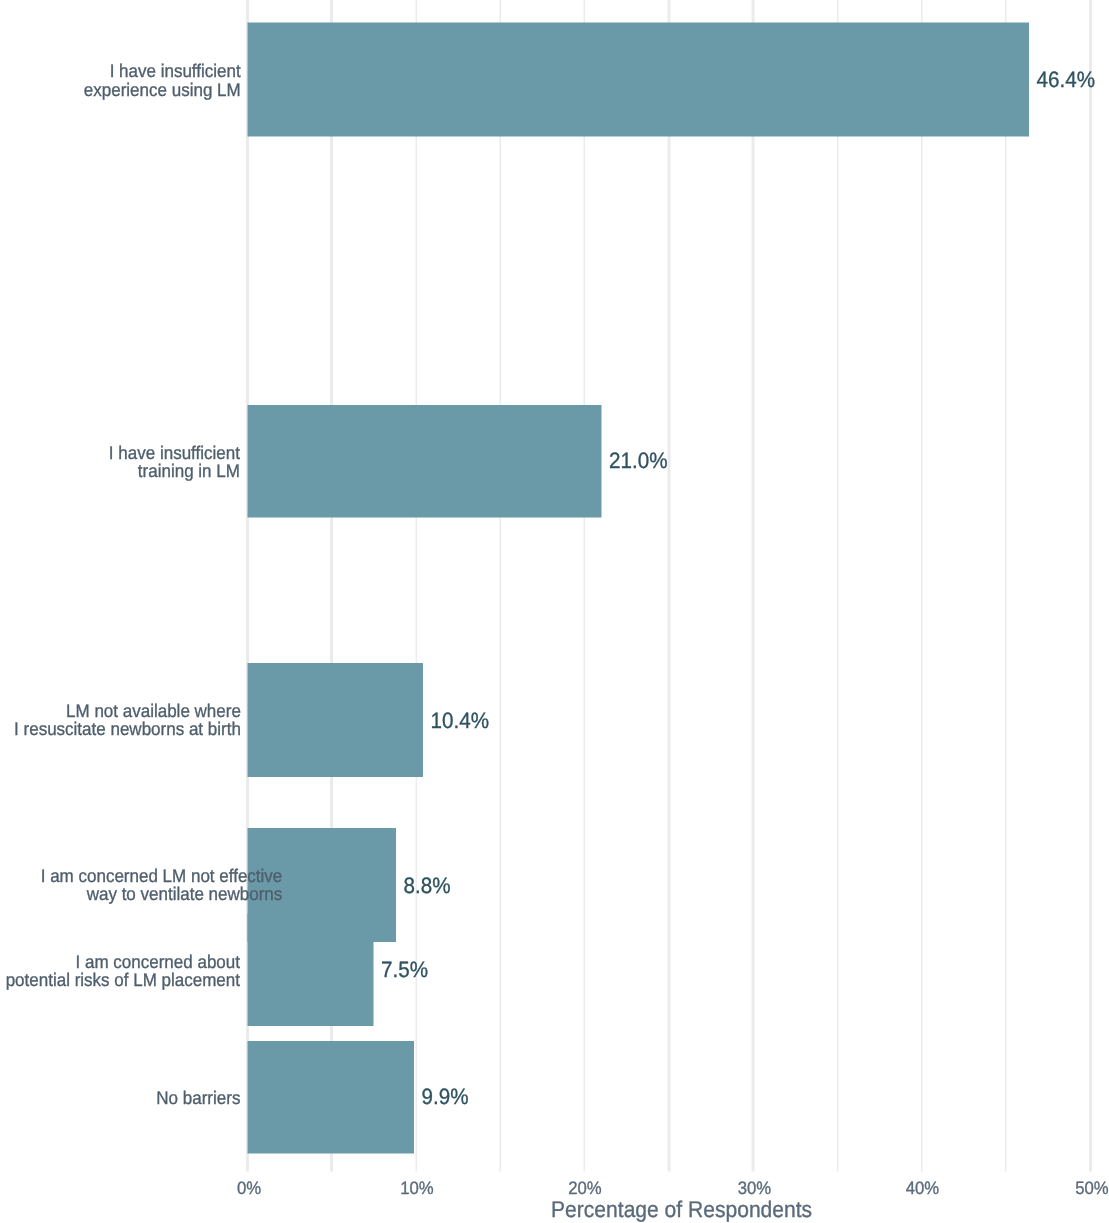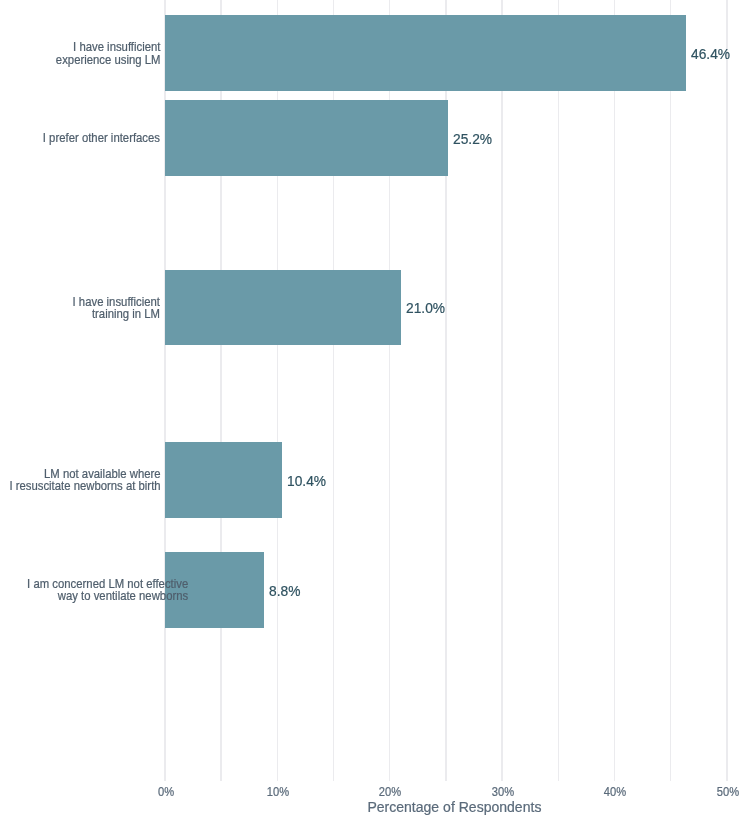--- a/index.html
+++ b/index.html
@@ -54,27 +54,20 @@
 
     <div class="bar-row" style="top: 15.3px; height: 75.6px;">
       <div class="bar" style="left: 164.9px; width: 521.536px; background: rgb(106, 154, 168);"></div>
       <div class="cat-label" style="right: 578.6px; top: 26.15px; color: rgb(79, 94, 108);">
         <div>I have insufficient</div>
         <div>experience using LM</div>
       </div>
       <div class="val-label" style="left: 691.436px; top: 30.6px; color: rgb(47, 82, 96);">46.4%</div>
     </div>
 
-    <div class="bar-row" style="top: 100.09px; height: 75.6px;">
-      <div class="bar" style="left: 164.9px; width: 283.248px; background: rgb(106, 154, 168);"></div>
-      <div class="cat-label" style="right: 578.6px; top: 32.225px; color: rgb(79, 94, 108);">
-        <div>I prefer other interfaces</div>
-      </div>
-      <div class="val-label" style="left: 453.148px; top: 30.6px; color: rgb(47, 82, 96);">25.2%</div>
-    </div>
 
 
     <div class="bar-row" style="top: 269.67px; height: 75.6px;">
       <div class="bar" style="left: 164.9px; width: 236.04px; background: rgb(106, 154, 168);"></div>
       <div class="cat-label" style="right: 578.6px; top: 26.15px; color: rgb(79, 94, 108);">
         <div>I have insufficient</div>
         <div>training in LM</div>
       </div>
       <div class="val-label" style="left: 405.94px; top: 30.6px; color: rgb(47, 82, 96);">21.0%</div>
     </div>
@@ -91,21 +84,36 @@
 
     <div class="bar-row" style="top: 552px; height: 75.6px; padding-left: 28px;">
       <div class="bar" style="left: 164.9px; width: 98.912px; background: rgb(106, 154, 168);"></div>
       <div class="cat-label" style="right: 578.6px; top: 26.15px; color: rgb(79, 94, 108);">
         <div>I am concerned LM not effective</div>
         <div>way to ventilate newborns</div>
       </div>
       <div class="val-label" style="left: 268.812px; top: 30.6px; color: rgb(47, 82, 96);">8.8%</div>
     </div>
 
+    <div class="bar-row" style="top: 608.83px; height: 75.6px;">
+      <div class="bar" style="left: 164.9px; width: 84.3px; background: rgb(106, 154, 168);"></div>
+      <div class="cat-label" style="right: 578.6px; top: 26.15px; color: rgb(79, 94, 108);">
+        <div>I am concerned about</div>
+        <div>potential risks of LM placement</div>
+      </div>
+      <div class="val-label" style="left: 254.2px; top: 30.6px; color: rgb(47, 82, 96);">7.5%</div>
+    </div>
 
+    <div class="bar-row" style="top: 693.62px; height: 75.6px;">
+      <div class="bar" style="left: 164.9px; width: 111.276px; background: rgb(106, 154, 168);"></div>
+      <div class="cat-label" style="right: 578.6px; top: 32.225px; color: rgb(79, 94, 108);">
+        <div>No barriers</div>
+      </div>
+      <div class="val-label" style="left: 281.176px; top: 30.6px; color: rgb(47, 82, 96);">9.9%</div>
+    </div>
 
   </div>
 
   <div class="plot-area" id="xaxis">
     <div class="tick" style="left: 125.5px; top: 785.4px; color: rgb(90, 106, 122);">0%</div>
     <div class="tick" style="left: 237.9px; top: 785.4px; color: rgb(90, 106, 122);">10%</div>
     <div class="tick" style="left: 350.3px; top: 785.4px; color: rgb(90, 106, 122);">20%</div>
     <div class="tick" style="left: 462.7px; top: 785.4px; color: rgb(90, 106, 122);">30%</div>
     <div class="tick" style="left: 575.1px; top: 785.4px; color: rgb(90, 106, 122);">40%</div>
     <div class="tick" style="left: 687.5px; top: 785.4px; color: rgb(90, 106, 122);">50%</div>

